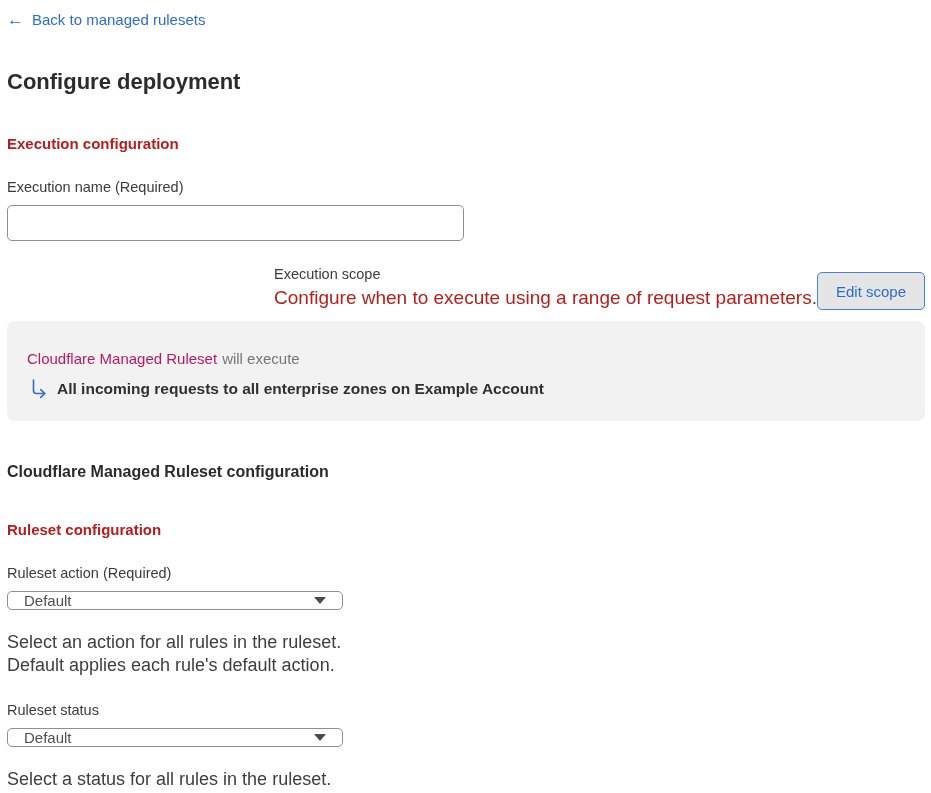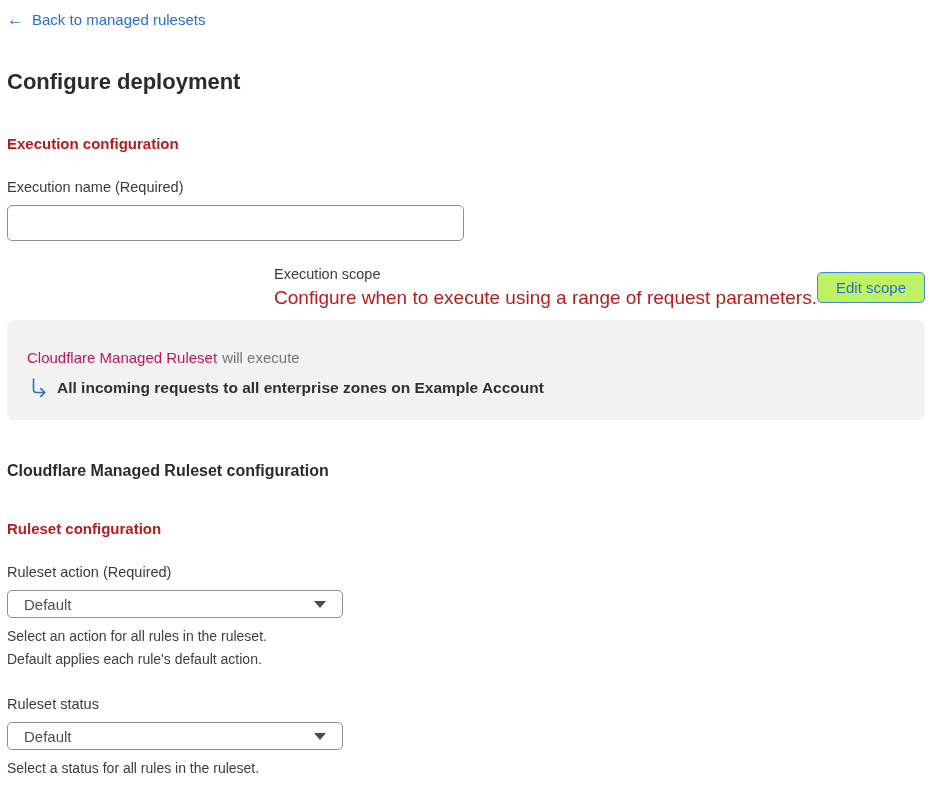--- a/index.html
+++ b/index.html
@@ -87,27 +87,27 @@
     color: #3b3b3b;
   }
   .scope-desc {
     margin-top: 5px;
     font-size: 19px;
     color: #b91c1c;
   }
   .edit-scope-btn {
     flex: 0 0 auto;
     margin-top: 6px;
-    background: #bef264;
+    background: #e5e5e5;
     color: #2b6cd4;
     border: 1px solid #4382dd;
     border-radius: 5px;
     font-size: 15px;
     font-family: "Liberation Sans", sans-serif;
-    height: 31px;
+    height: 38px;
     padding: 0 18px;
     cursor: pointer;
   }
 
   
   .scope-panel {
     margin-top: 11px;
     background: #f2f2f2;
     border-radius: 8px;
     padding: 29px 20px 22px 20px;
@@ -127,21 +127,21 @@
     font-size: 15.5px;
     color: #303030;
     font-weight: bold;
   }
   .branch-arrow-svg { flex: 0 0 auto; display: block; }
 
   
   .select-box {
     margin-top: 10px;
     width: 336px;
-    height: 28px;
+    height: 19px;
     box-sizing: border-box;
     border: 1px solid #8f8f8f;
     border-radius: 5px;
     background: #ffffff;
     display: flex;
     align-items: center;
     justify-content: space-between;
     padding: 0 16px;
     font-size: 15px;
     color: #4f4f4f;
@@ -149,22 +149,22 @@
   }
   .select-caret {
     width: 0;
     height: 0;
     border-left: 6.5px solid transparent;
     border-right: 6.5px solid transparent;
     border-top: 7.5px solid #4c4c4c;
   }
 
   .helper-text {
-    margin-top: 7px;
-    font-size: 14px;
+    margin-top: 21px;
+    font-size: 18px;
     line-height: 22.5px;
     color: #3e3e3e;
   }
   .helper-line { display: block; }
 </style>
 </head>
 <body>
 
 <div class="page">
 

